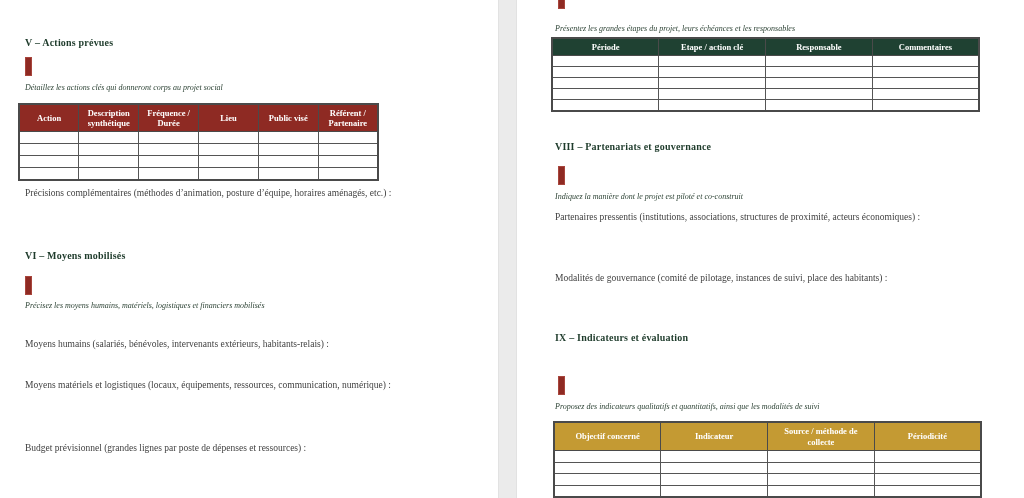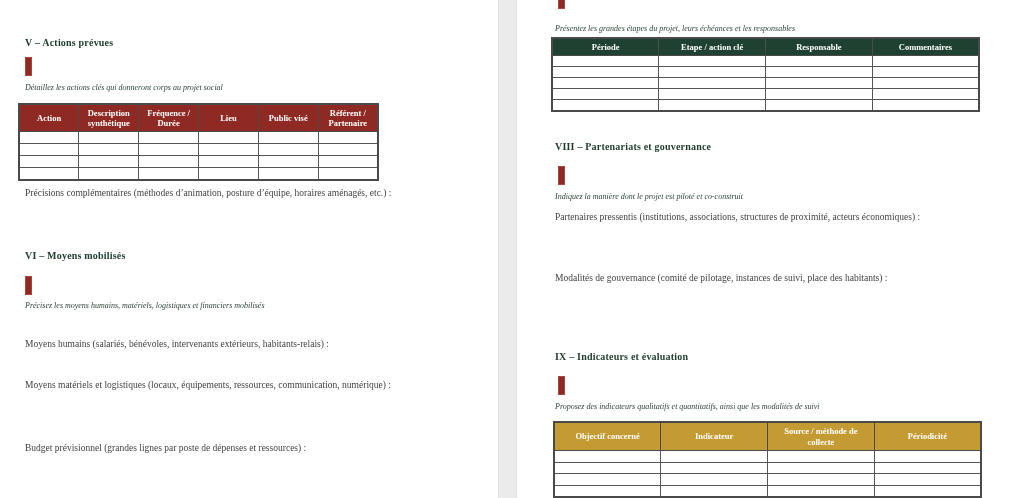--- a/index.html
+++ b/index.html
@@ -138,21 +138,21 @@
           </tr>
       </tbody>
     </table>
 
     <div class="sec-title" style="left:555px;top:141px;">VIII – Partenariats et gouvernance</div>
     <div class="accent-bar" style="left:558px;top:166px;"></div>
     <div class="instr" style="left:555px;top:192px;text-align:center;">Indiquez la manière dont le projet est piloté et co-construit</div>
     <div class="bodyline" style="left:555px;top:212px;">Partenaires pressentis (institutions, associations, structures de proximité, acteurs économiques) :</div>
     <div class="bodyline" style="left:555px;top:273px;">Modalités de gouvernance (comité de pilotage, instances de suivi, place des habitants) :</div>
 
-    <div class="sec-title" style="left:555px;top:351px;">IX – Indicateurs et évaluation</div>
+    <div class="sec-title" style="left:555px;top:332px;">IX – Indicateurs et évaluation</div>
     <div class="accent-bar" style="left:558px;top:376px;"></div>
     <div class="instr" style="left:555px;top:402px;">Proposez des indicateurs qualitatifs et quantitatifs, ainsi que les modalités de suivi</div>
 
     <table class="tbl gold-tbl" style="left:553px;top:421px;width:429px;">
       <thead>
         <tr>
           <th style="height:25px;">Objectif concerné</th>
           <th>Indicateur</th>
           <th>Source / méthode de collecte</th>
           <th>Périodicité</th>

